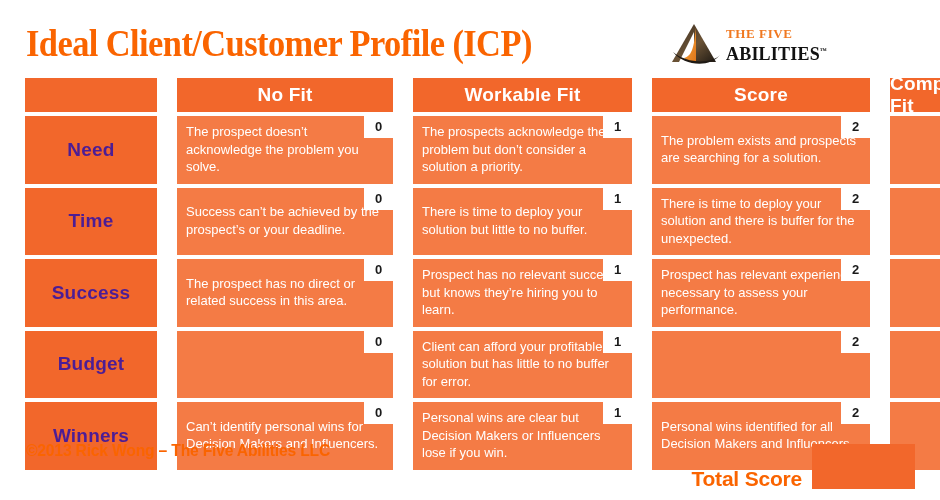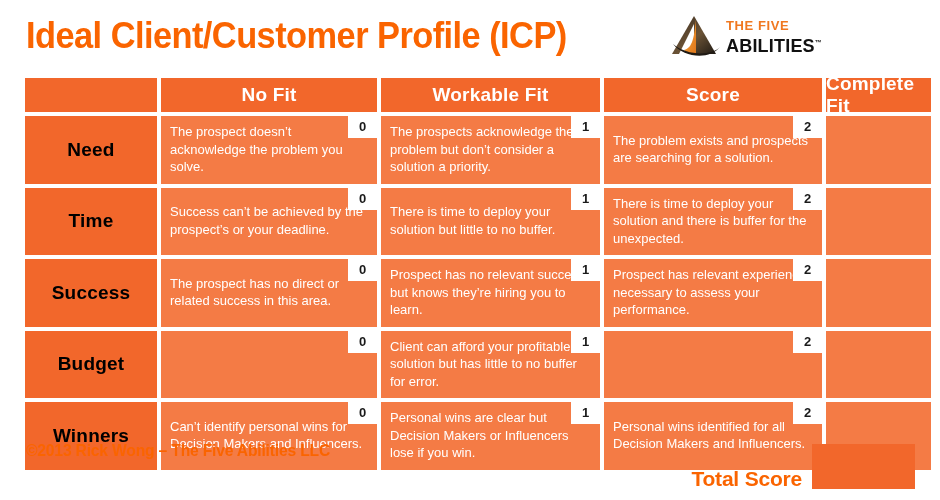--- a/index.html
+++ b/index.html
@@ -6,21 +6,21 @@
   html, body {
     width: 940px; height: 500px;
     background: #ffffff;
     font-family: "Liberation Sans", sans-serif;
     overflow: hidden;
   }
   .page { position: relative; width: 940px; height: 500px; background:#fff; }
 
   
   .header {
-    position: absolute; left: 0; top: 0; width: 840px; height: 72px;
+    position: absolute; left: 0; top: 8px; width: 840px; height: 72px; font-family: Liberation Serif, serif;
   }
   .title {
     position: absolute; left: 26px; top: 14px;
     font-size: 37px; font-weight: bold;
     color: #FA6400;
     letter-spacing: -0.6px;
     transform: scaleX(0.93);
     transform-origin: left center;
     white-space: nowrap;
     line-height: 44px;
@@ -43,41 +43,41 @@
     font-size: 7px; vertical-align: super; font-weight: bold;
   }
 
   
   .table {
     position: absolute; left: 25px; top: 78px;
     width: 890px;
     display: grid;
     grid-template-columns: 132px 216px 219px 218px 105px;
     grid-auto-rows: auto;
-    gap: 4px 4px;
+    gap: 4px 20px;
   }
   .cell {
     background: #F2672B;
     position: relative;
     min-height: 30px;
   }
   .hdr {
     background: #F2672B;
     height: 34px;
     display: flex; align-items: center; justify-content: center;
     color: #fff; font-size: 19px; font-weight: bold;
     letter-spacing: 0.2px;
     transform: none;
   }
   .hdr-blank { background: #F2672B; height: 34px; }
 
   .rowlabel {
     background: #F2672B;
     display: flex; align-items: center; justify-content: center;
-    color: #000000; font-size: 19px; font-weight: bold;
+    color: #4c1d95; font-size: 19px; font-weight: bold;
     letter-spacing: 0.2px;
     text-align: center;
   }
   .desc {
     background: #F47B45;
     padding: 7px 9px 8px 9px;
     color: #ffffff;
     font-size: 13px;
     line-height: 17.5px;
     display: flex;

